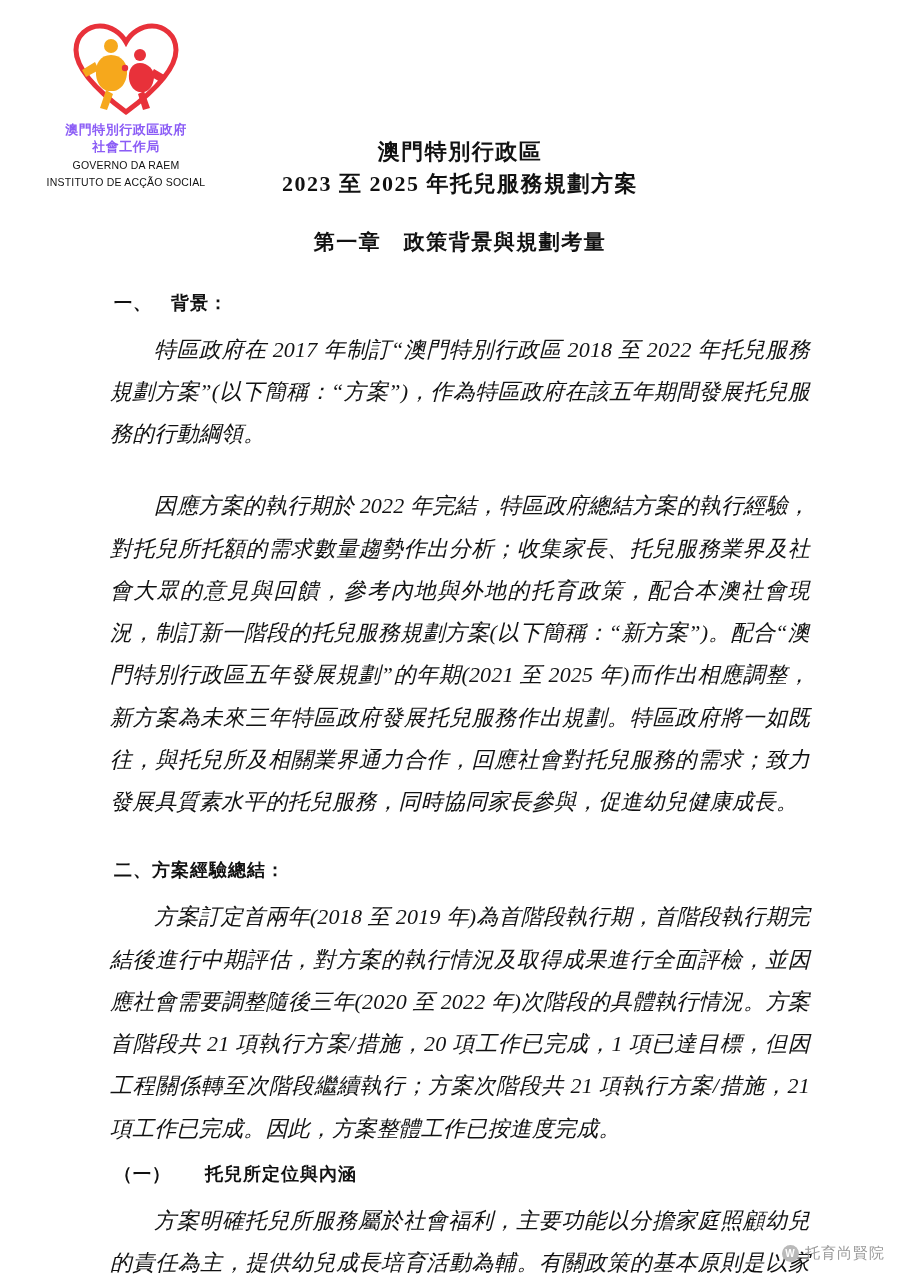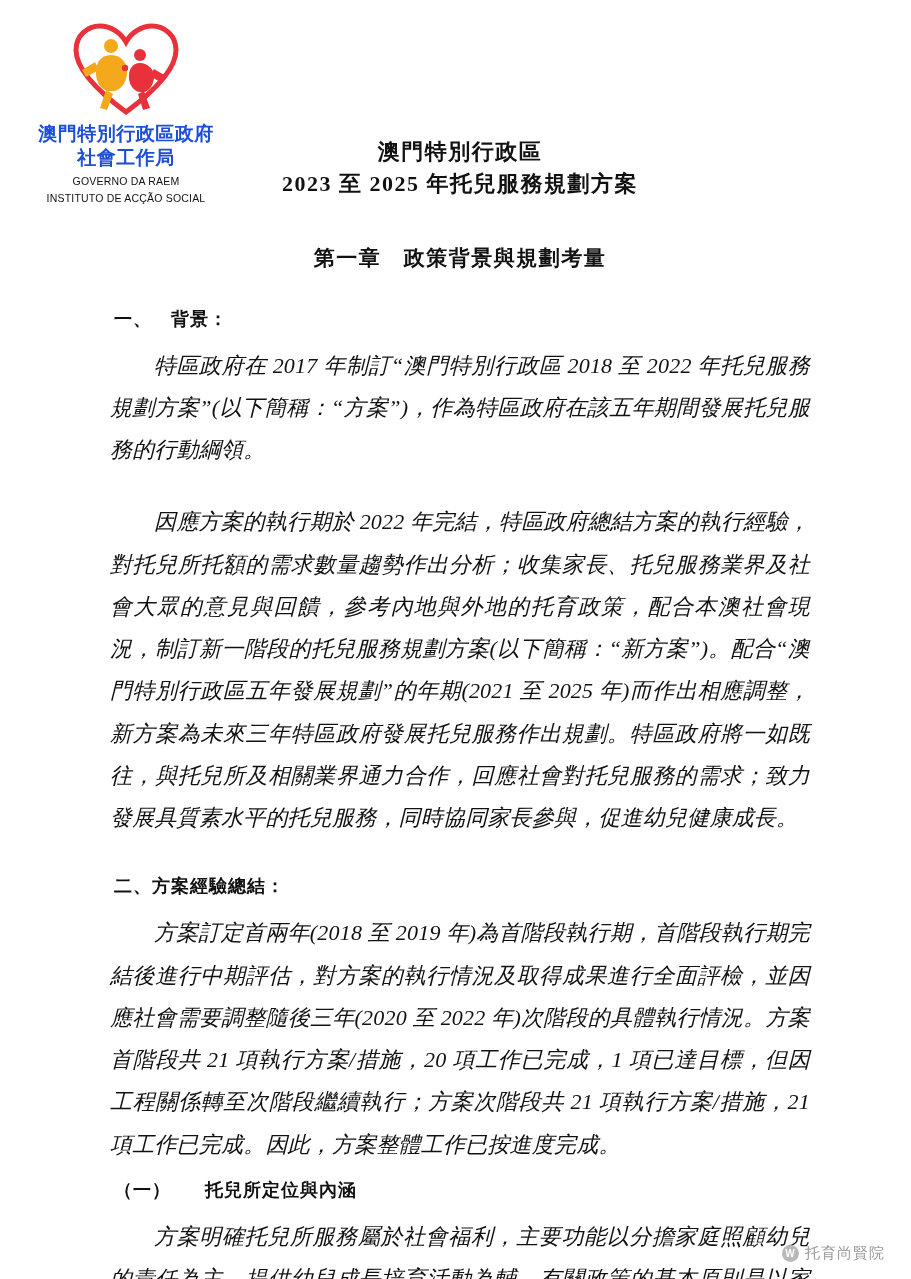--- a/index.html
+++ b/index.html
@@ -27,24 +27,24 @@
   .logo-mark {
     width: 112px;
     height: 96px;
     margin: 0 auto 4px auto;
     position: relative;
   }
   .logo-mark svg { display: block; }
   .logo-cn {
     font-family: "Liberation Sans", "DejaVu Sans", sans-serif;
     font-weight: bold;
-    font-size: 19px;
+    font-size: 13px;
     line-height: 1.28;
     letter-spacing: 0.5px;
-    color: #1d4ed8;
+    color: #8b5cf6;
   }
   .logo-pt {
     font-family: Liberation Sans, sans-serif;
     font-size: 10.5px;
     line-height: 1.35;
     letter-spacing: 0.2px;
     color: #111;
     margin-top: 3px;
   }
 
@@ -64,21 +64,21 @@
     font-weight: bold;
     font-size: 22px;
     line-height: 1.45;
     letter-spacing: 1.5px;
   }
   .chapter-title {
     text-align: center;
     font-weight: bold;
     font-size: 21px;
     letter-spacing: 1.5px;
-    margin-top: 44px;
+    margin-top: 28px;
   }
 
   .section-head {
     font-weight: bold;
     font-size: 18px;
     letter-spacing: 1px;
     margin-top: 35px;
     margin-left: 4px;
   }
   .section-head.s2 { }

